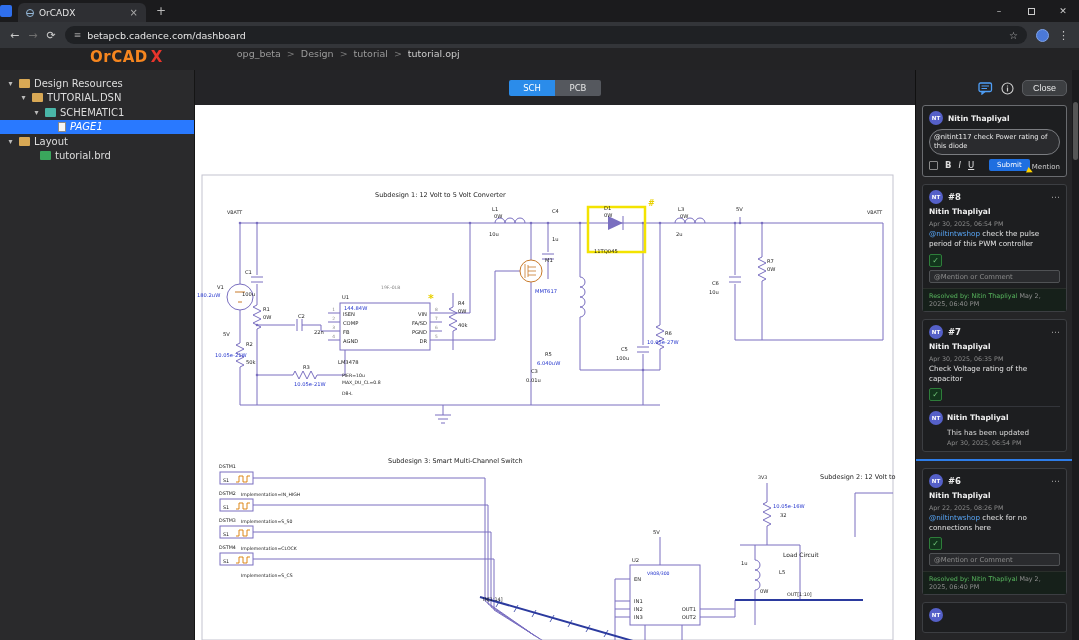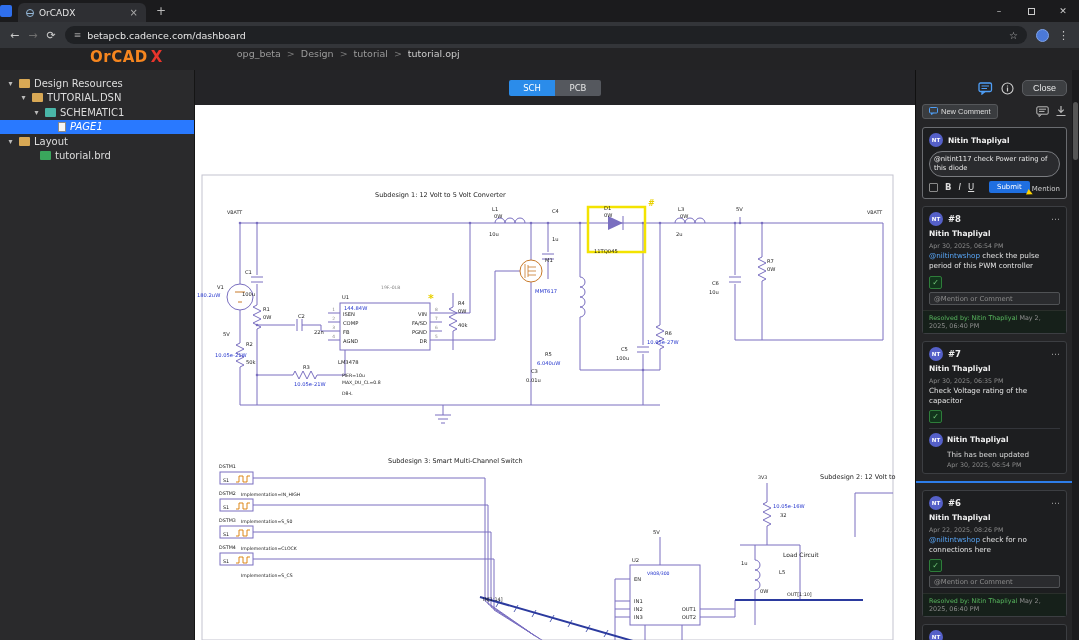--- a/index.html
+++ b/index.html
@@ -389,37 +389,20 @@
         <rect x="1" y="1" width="12.5" height="8.5" rx="1.5" fill="none" stroke="#4f9ff7" stroke-width="1.3"></rect>
         <path d="M4,9.5 L4,12 L7,9.5" fill="none" stroke="#4f9ff7" stroke-width="1.3"></path>
         <path d="M3.5,4 H11 M3.5,6.5 H9" stroke="#4f9ff7" stroke-width="1"></path>
       </svg>
       <svg class="icon-svg" width="13" height="13" viewBox="0 0 13 13">
         <circle cx="6.5" cy="6.5" r="5.5" fill="none" stroke="#cfcfcf" stroke-width="1.1"></circle>
         <path d="M6.5,5.5 V9.5 M6.5,3.4 V4.4" stroke="#cfcfcf" stroke-width="1.2"></path>
       </svg>
       <button class="close-btn">Close</button>
     </div>
-    <div class="panel-tools">
-      <button class="newc-btn">
-        <svg class="icon-svg" width="9" height="8" viewBox="0 0 9 8">
-          <rect x="0.5" y="0.5" width="8" height="5.5" rx="1" fill="none" stroke="#4f9ff7" stroke-width="1"></rect>
-          <path d="M2.5,6 L2.5,7.6 L4.5,6" fill="none" stroke="#4f9ff7" stroke-width="1"></path>
-        </svg>
-        <span>New Comment</span>
-      </button>
-      <span class="tool-spacer"></span>
-      <svg class="icon-svg" width="13" height="11" viewBox="0 0 13 11">
-        <rect x="0.8" y="0.8" width="11.4" height="7.4" rx="1.2" fill="none" stroke="#b9b9b9" stroke-width="1"></rect>
-        <path d="M3,8.5 L3,10.5 L5.5,8.5 M3,3.2 H10 M3,5.4 H8.5" fill="none" stroke="#b9b9b9" stroke-width="1"></path>
-      </svg>
-      <svg class="icon-svg" width="12" height="12" viewBox="0 0 12 12">
-        <path d="M6,1 V7 M3.3,4.6 L6,7.3 L8.7,4.6 M1.5,10.5 H10.5" fill="none" stroke="#b9b9b9" stroke-width="1.2"></path>
-      </svg>
-    </div>
 
     <div class="comments-scroll">
 
       <div class="card compose">
         <div class="card-head">
           <span class="avatar">NT</span>
           <span class="cauthor">Nitin Thapliyal</span>
         </div>
         <div class="draft-box">@nitint117 check Power rating of this diode</div>
         <div class="compose-tools">

